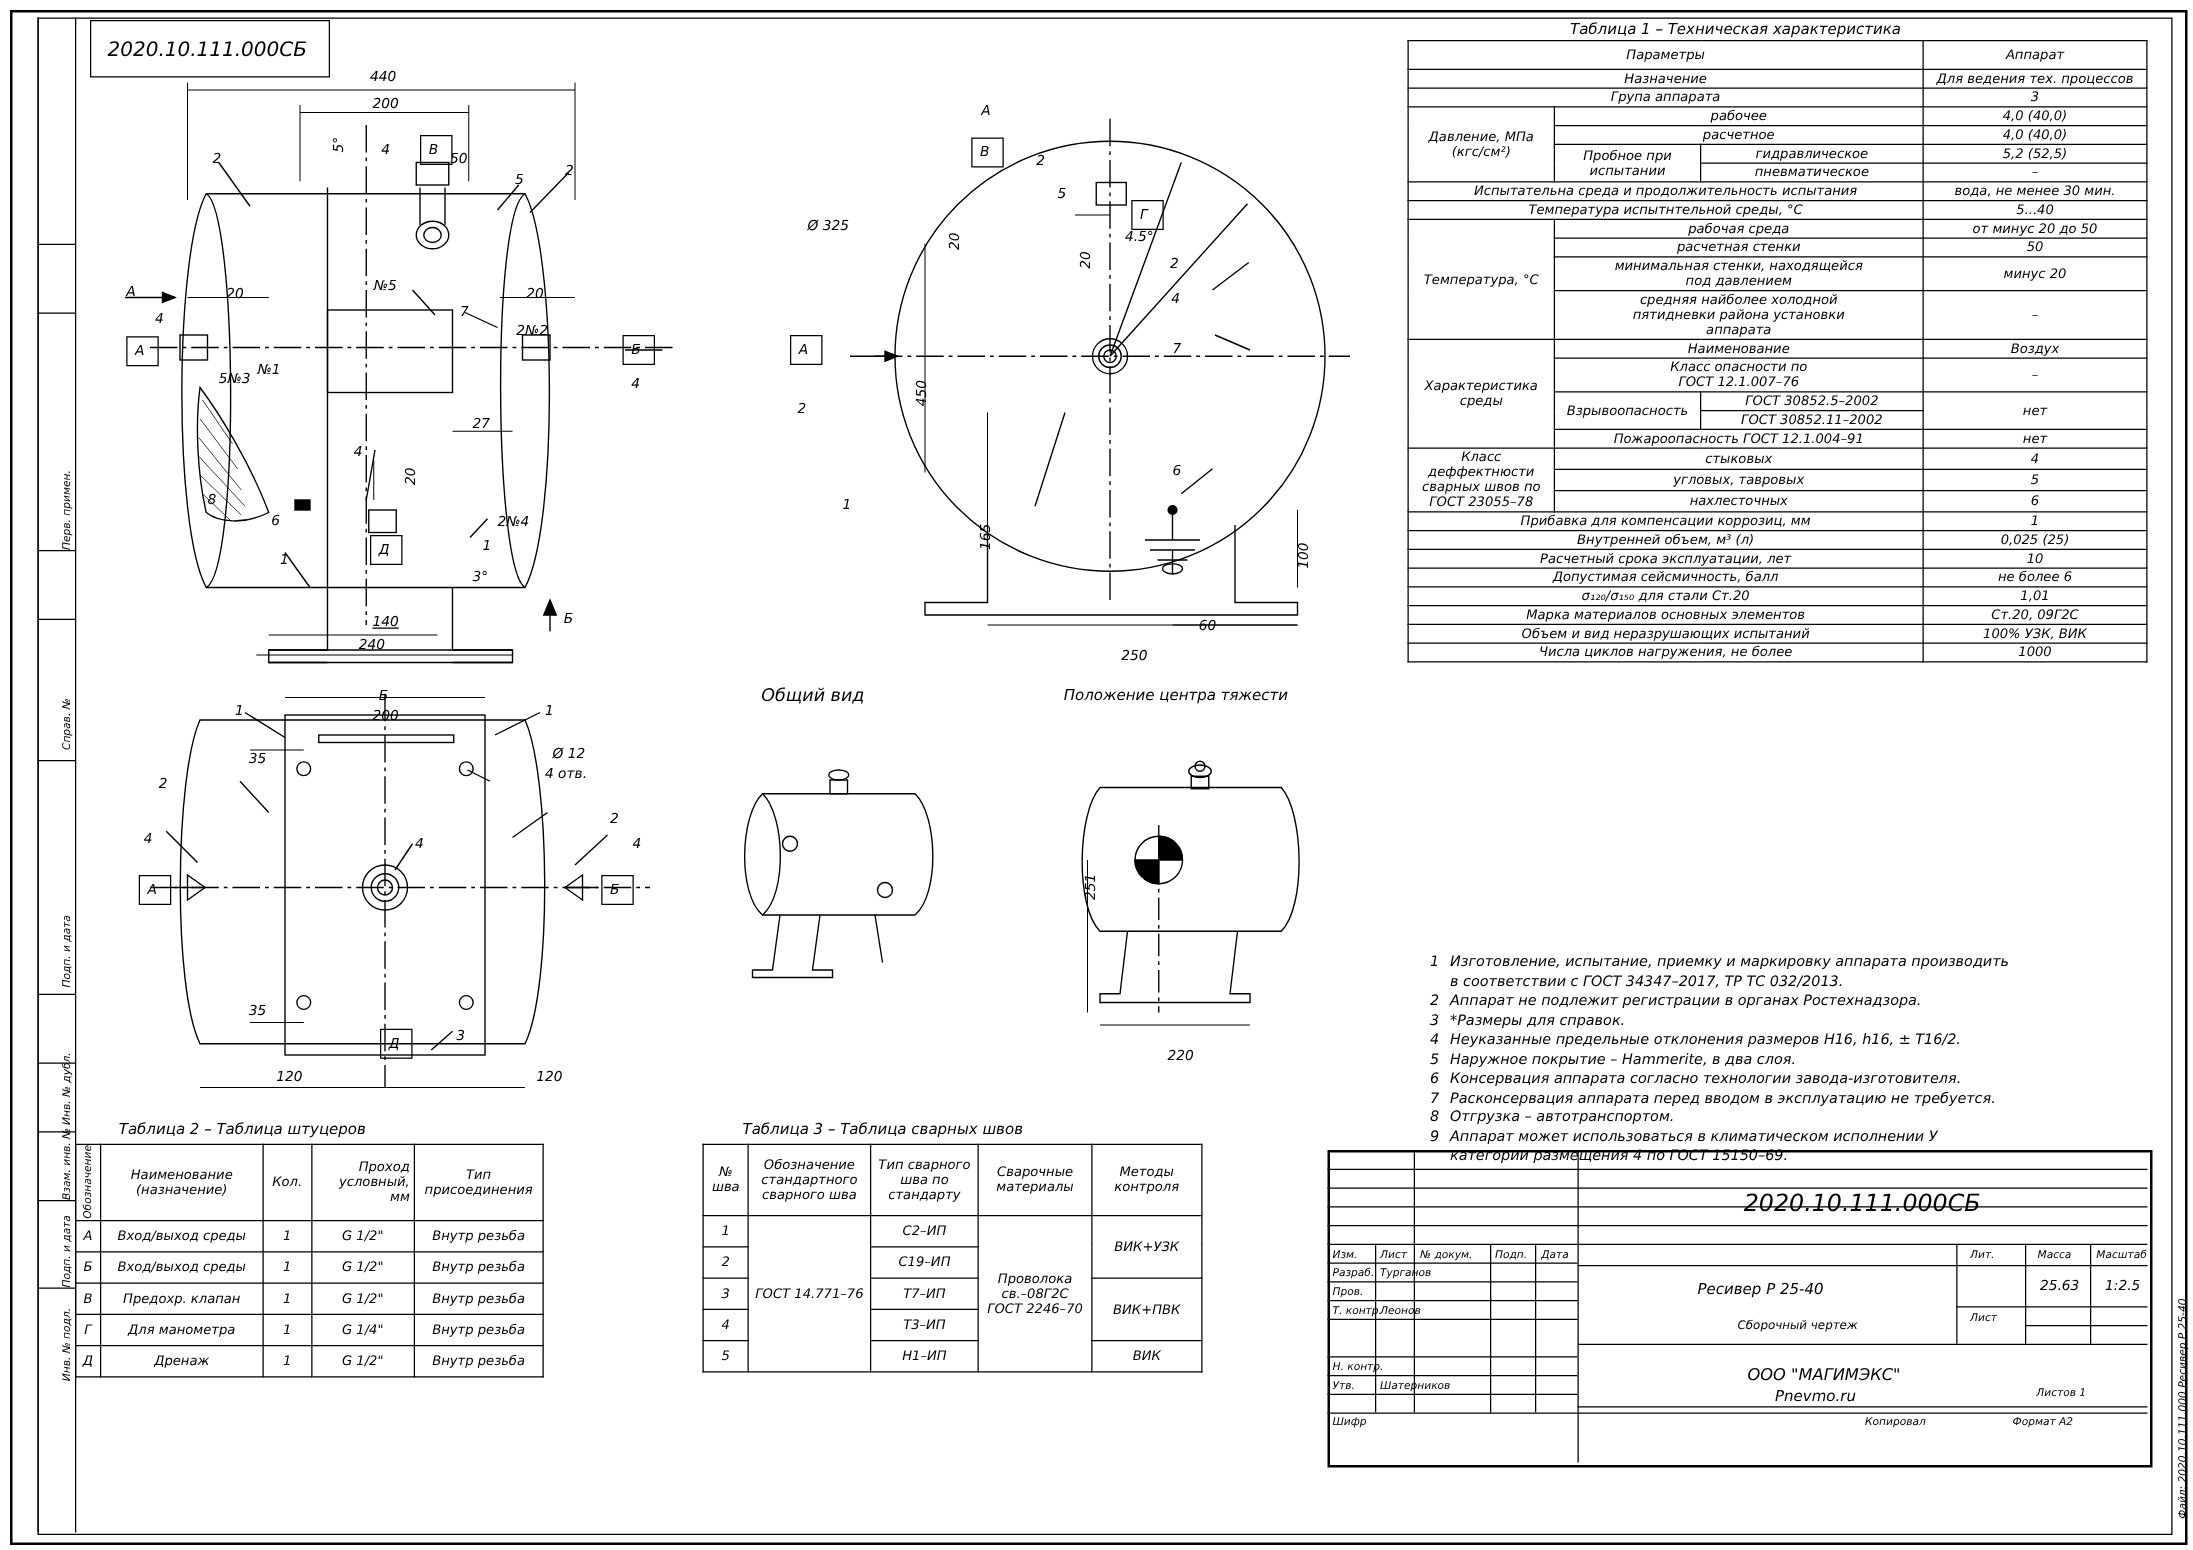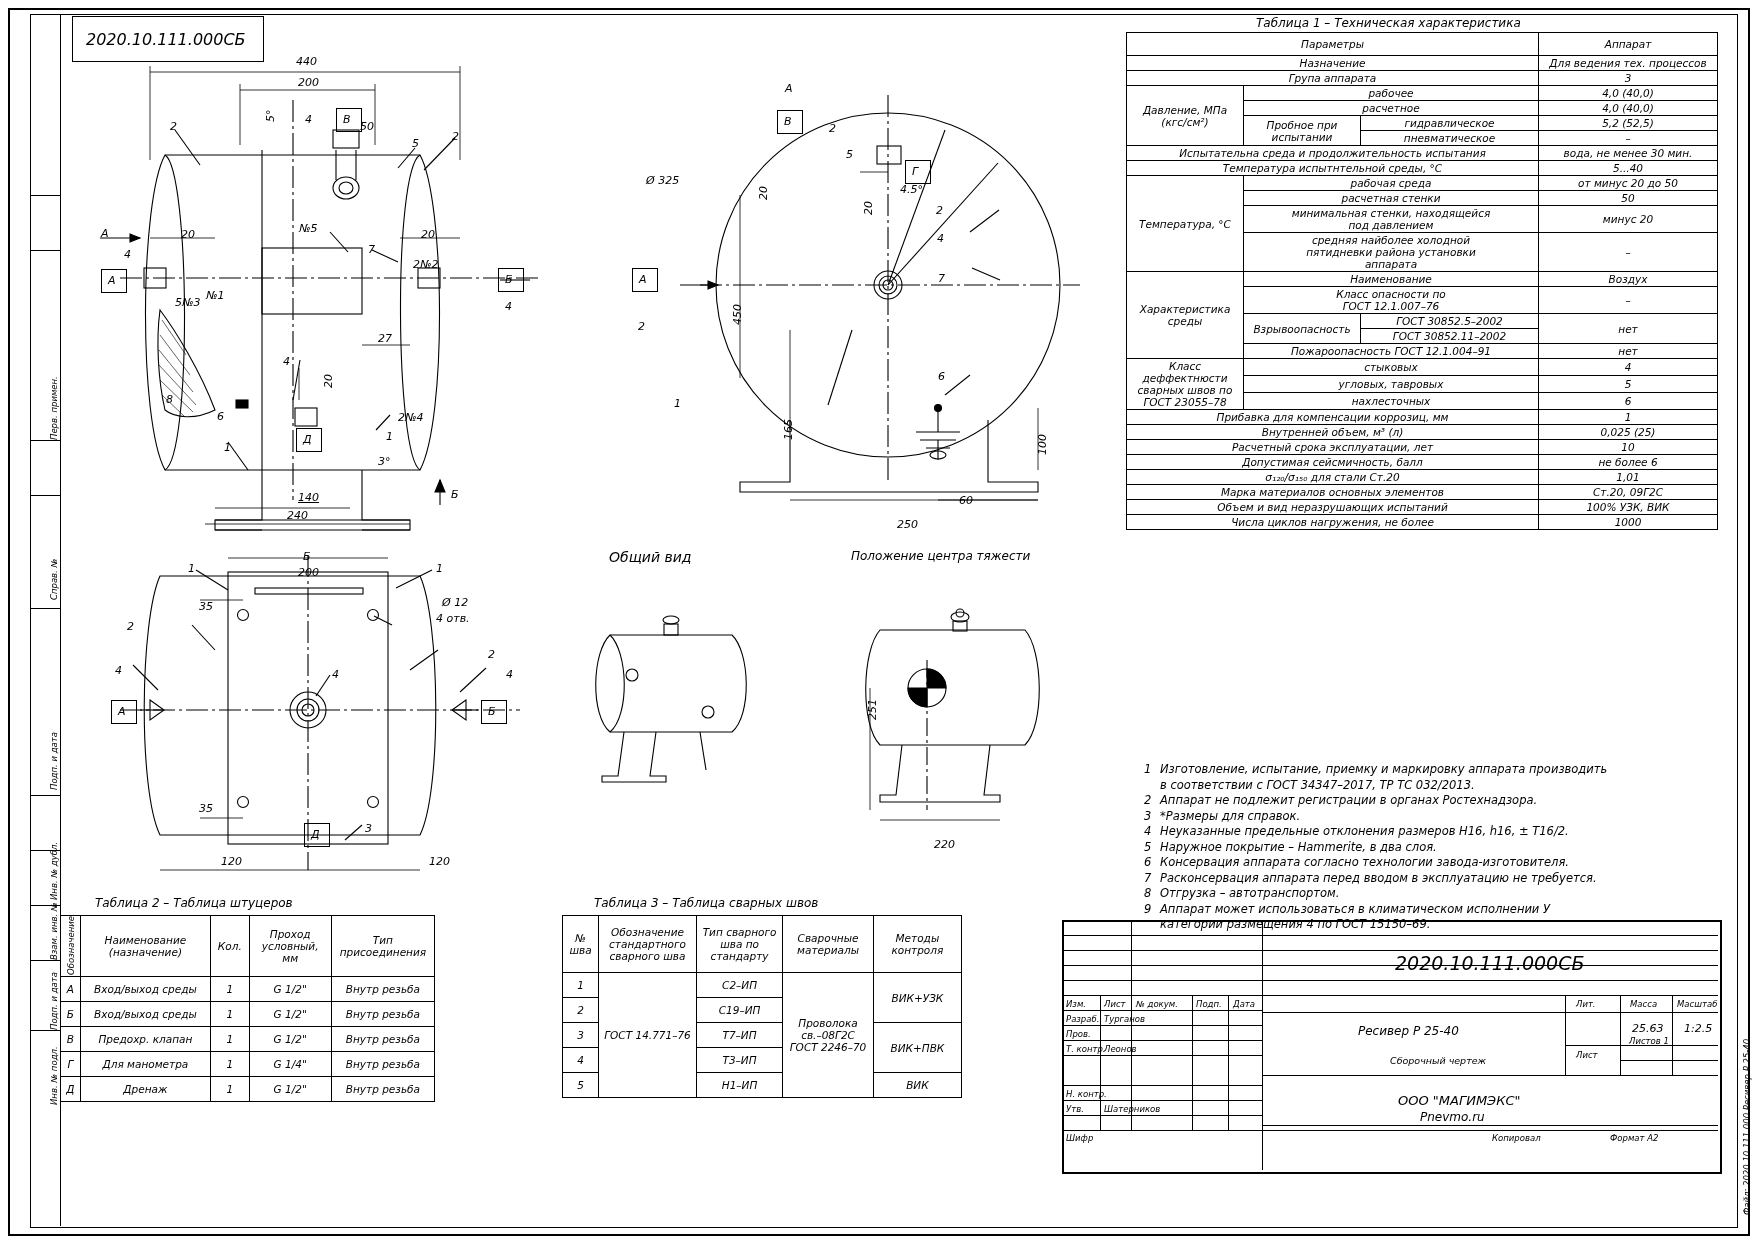--- a/index.html
+++ b/index.html
@@ -523,21 +523,21 @@
   </div>
 
   <div class="ttl" style="left:95px;top:896px;">Таблица 2 – Таблица штуцеров</div>
   <table class="tbl" style="position:absolute;left:60px;top:915px;width:375px;">
     <thead>
       <tr>
         <th style="width:16px;font-size:8.5px;writing-mode:vertical-rl;transform:rotate(180deg);height:54px;">Обозначение</th>
         <th style="white-space:pre-line;width:118px;">Наименование
 (назначение)</th>
         <th style="width:30px;">Кол.</th>
-        <th style="white-space:pre-line;width:72px;">Проход
+        <th style="white-space:pre-line;width:72px;text-align:right;">Проход
 условный, мм</th>
         <th style="white-space:pre-line;width:92px;">Тип
 присоединения</th>
       </tr>
     </thead>
     <tbody>
       <tr>
           <td style="height:22px;">А</td>
           <td>Вход/выход среды</td>
           <td>1</td>
@@ -650,21 +650,21 @@
   <div class="txt it small" style="left:1390px;top:1055px;">Сборочный чертеж</div>
   <div class="txt it" style="left:1398px;top:1093px;font-size:13px;">ООО "МАГИМЭКС"</div>
   <div class="txt it" style="left:1420px;top:1110px;font-size:12px;">Pnevmo.ru</div>
 
   <div class="txt xsmall" style="left:1576px;top:999px;">Лит.</div>
   <div class="txt xsmall" style="left:1630px;top:999px;">Масса</div>
   <div class="txt xsmall" style="left:1677px;top:999px;">Масштаб</div>
   <div class="txt" style="left:1632px;top:1022px;">25.63</div>
   <div class="txt" style="left:1684px;top:1022px;">1:2.5</div>
   <div class="txt xsmall" style="left:1576px;top:1050px;">Лист</div>
-  <div class="txt xsmall" style="left:1629px;top:1036px;font-style:italic;">Листов 1</div>
+  <div class="txt xsmall" style="left:1629px;top:1110px;font-style:italic;">Листов 1</div>
 
   <div>
     <div class="ln" style="left:1062px;top:1010px;width:200px;height:1px;"></div>
     <div class="ln" style="left:1062px;top:1025px;width:200px;height:1px;"></div>
     <div class="ln" style="left:1062px;top:1040px;width:200px;height:1px;"></div>
     <div class="ln" style="left:1062px;top:1055px;width:200px;height:1px;"></div>
     <div class="ln" style="left:1062px;top:1085px;width:200px;height:1px;"></div>
     <div class="ln" style="left:1062px;top:1100px;width:200px;height:1px;"></div>
     <div class="ln" style="left:1062px;top:1115px;width:200px;height:1px;"></div>
     <div class="ln" style="left:1062px;top:1130px;width:656px;height:1px;"></div>

